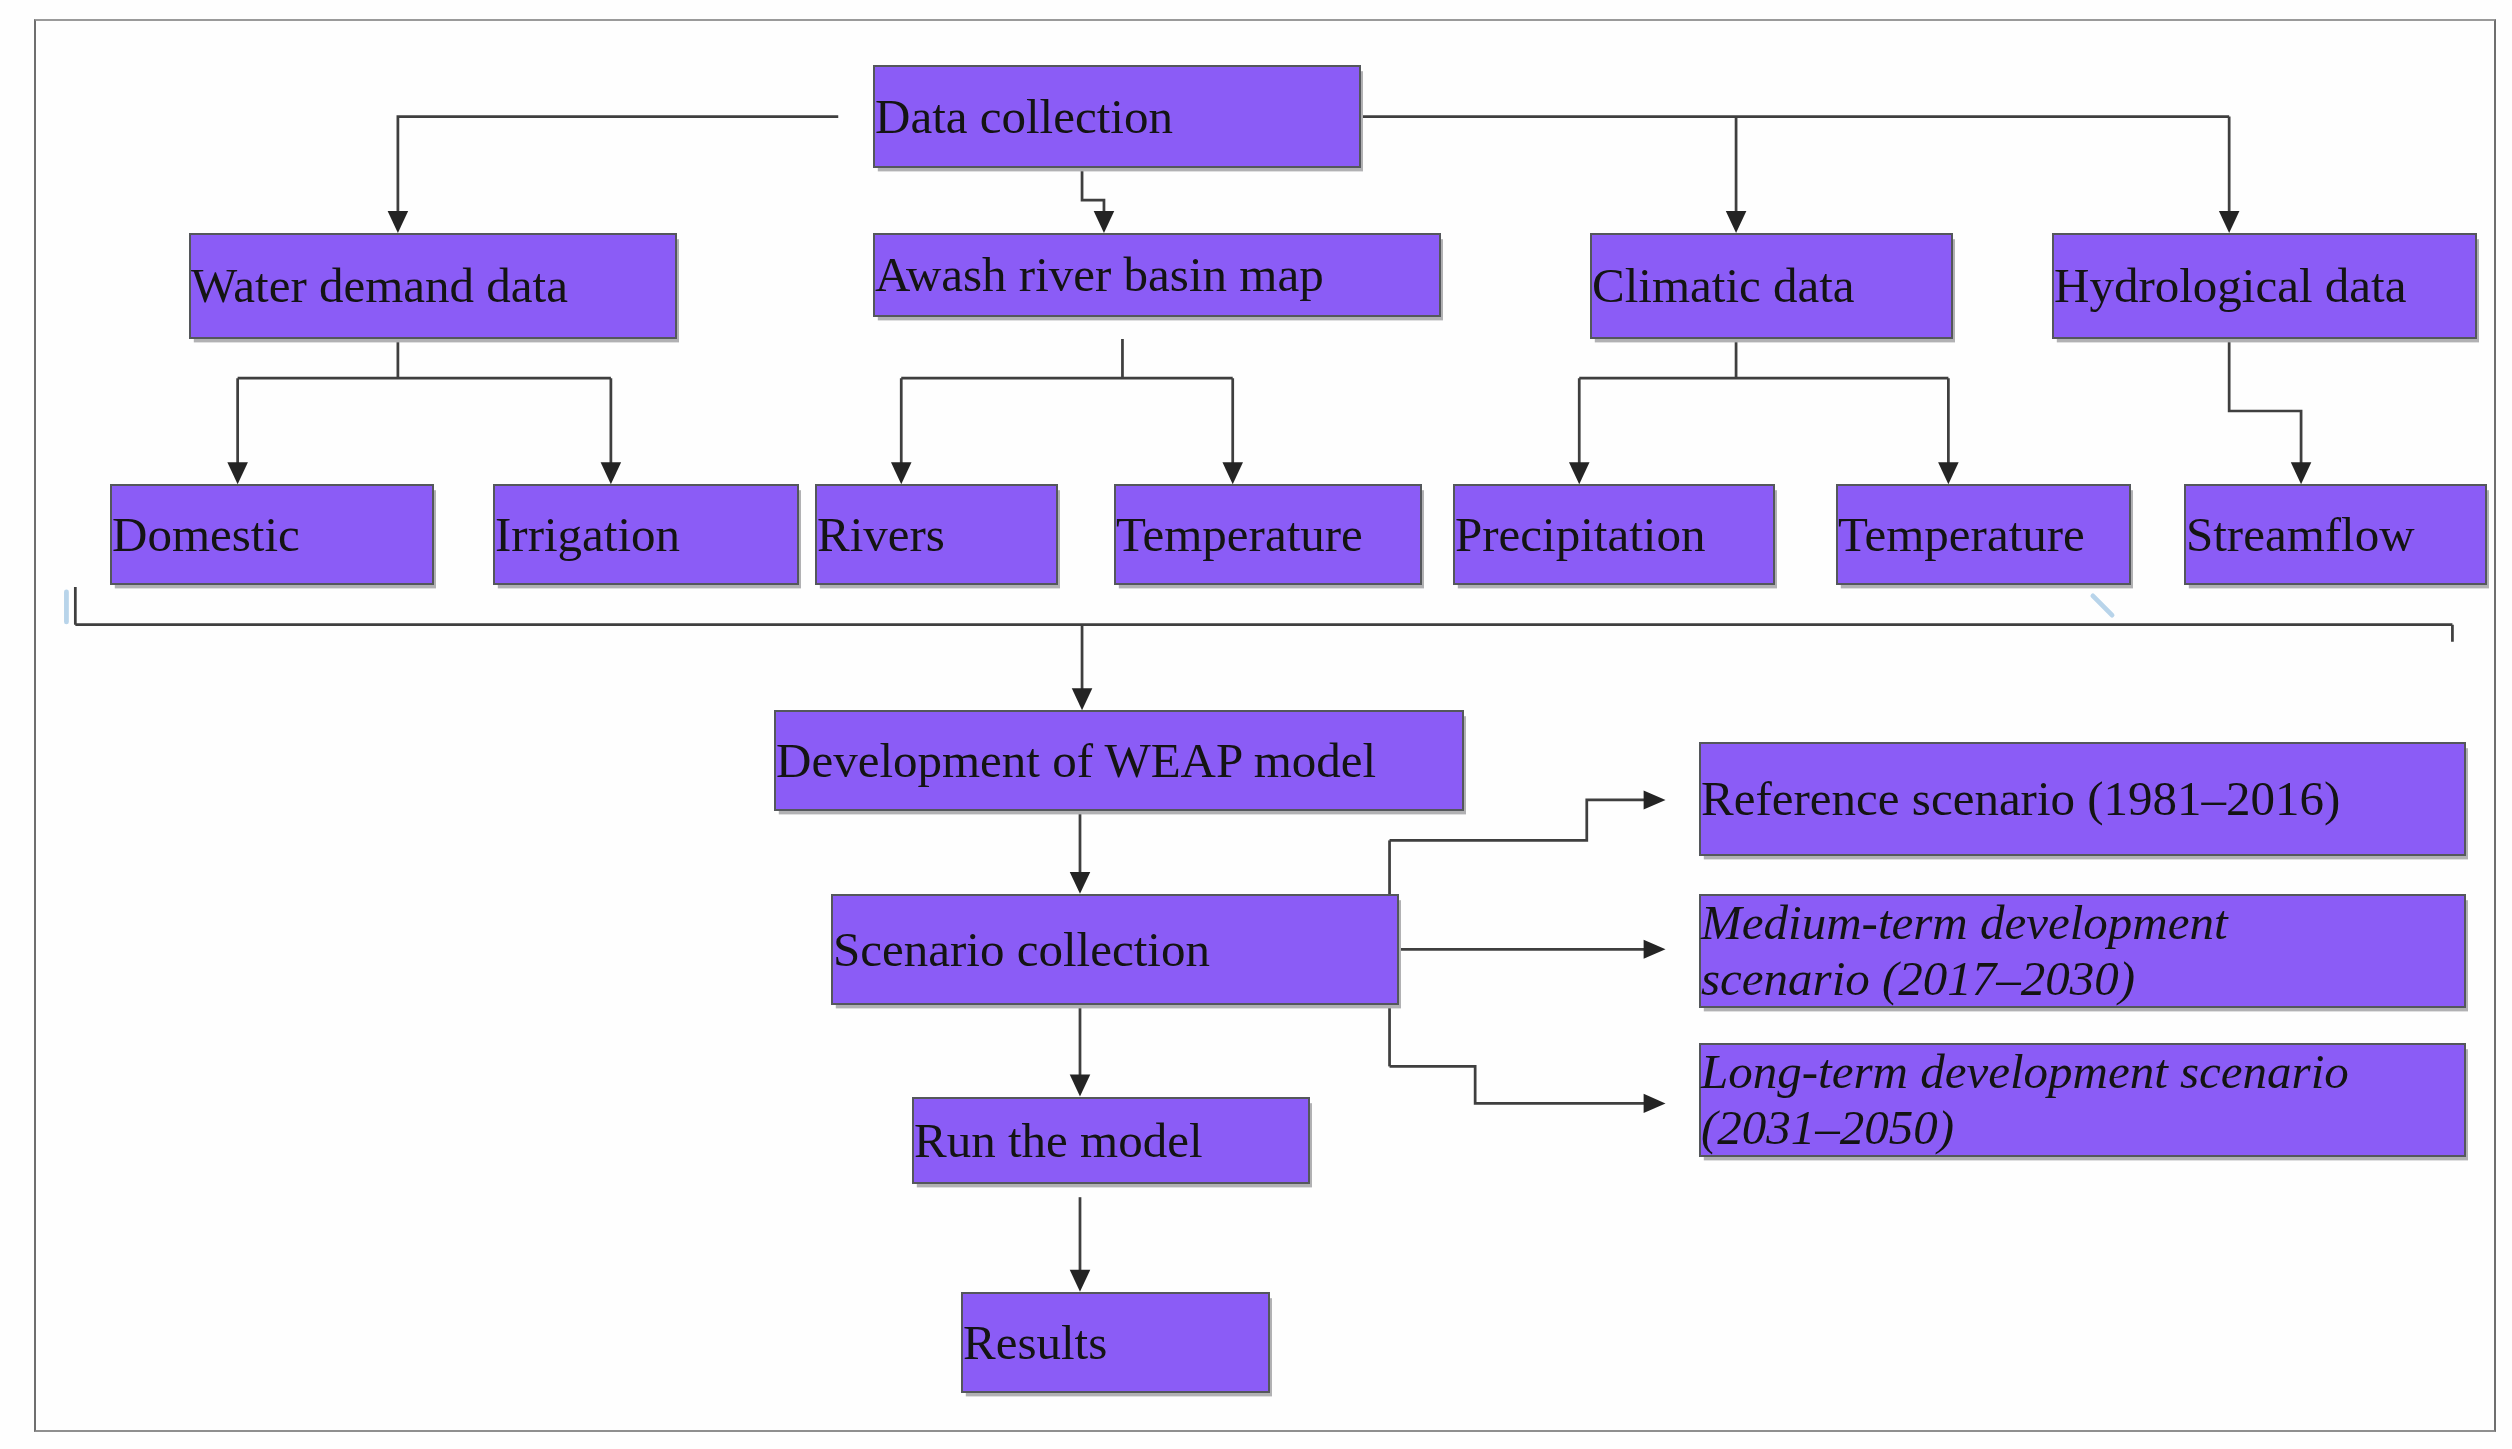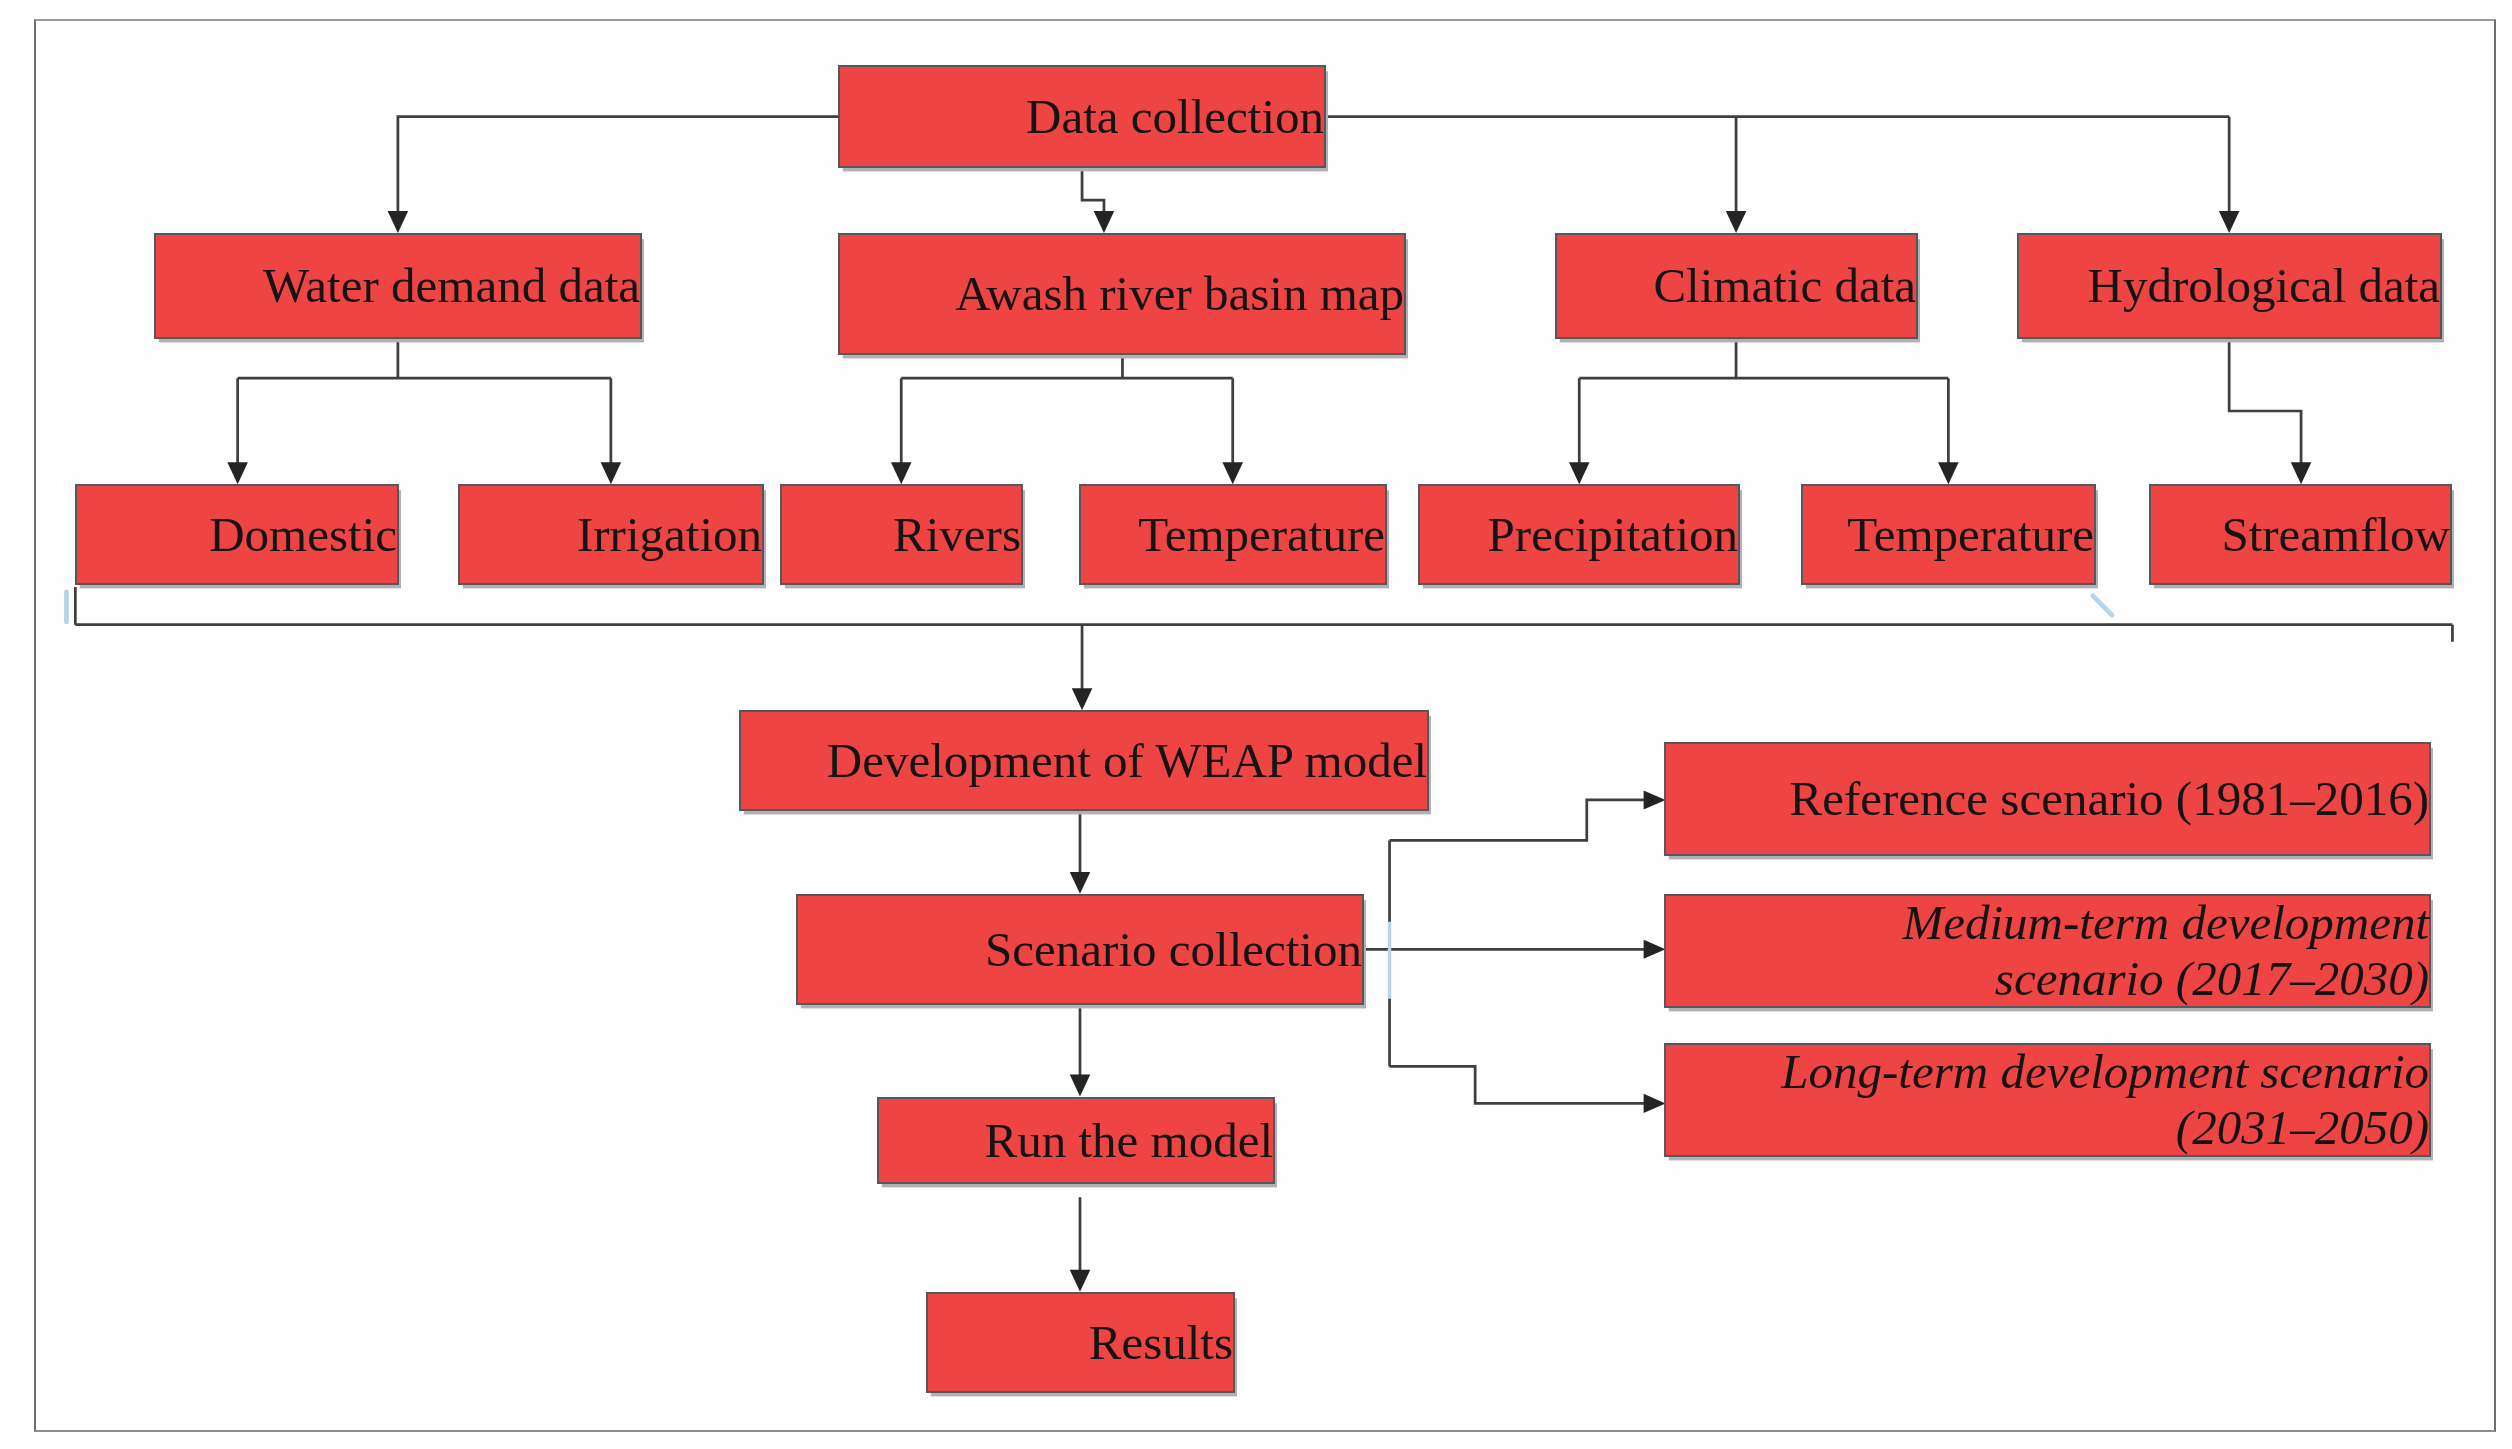--- a/index.html
+++ b/index.html
@@ -18,32 +18,33 @@
     box-sizing: border-box;
     border: 2.7px solid #6f6f6f;
     border-top-color: #9a9a9a;
     border-bottom-color: #8f8f8f;
     background: transparent;
   }
   #wires { position: absolute; left: 0; top: 0; width: 2512px; height: 1450px; }
   .node {
     position: absolute;
     box-sizing: border-box;
-    background: #ef4444;
+    background: #8b5cf6;
     border: 2.1px solid #54575b;
     box-shadow: 3.4px 4.8px 0 -1.4px #b1b1b3;
     display: flex;
     flex-direction: column;
-    align-items: flex-end;
+    align-items: flex-start;
     justify-content: center;
     text-align: center;
     font-size: 49px;
     line-height: 56px;
     color: #141414;
     z-index: 2;
+    margin-left: 35px;
   }
   .node .lbl { display: block; white-space: nowrap; }
   .node .lbl.wrapline { white-space: nowrap; font-style: italic; }
 </style>
 </head>
 <body>
 
 <div id="stage">
 
   <div id="frame"></div>
@@ -108,21 +109,21 @@
     </g>
   </svg>
 
   <div class="node" style="left:838px; top:65px;  width:488px;  height:103px">
     <span class="lbl">Data collection</span>
   </div>
 
   <div class="node" style="left:154px;  top:233px; width:488px;  height:106px">
     <span class="lbl">Water demand data</span>
   </div>
-  <div class="node" style="left:838px; top:233px; width:568px;  height:122px">
+  <div class="node" style="left:838px; top:233px; width:568px;  height:84px">
     <span class="lbl">Awash river basin map</span>
   </div>
   <div class="node" style="left:1555px; top:233px; width:363px;  height:106px">
     <span class="lbl">Climatic data</span>
   </div>
   <div class="node" style="left:2017px; top:233px; width:425px;  height:106px">
     <span class="lbl">Hydrological data</span>
   </div>
 
   <div class="node" style="left:75px;  top:484px; width:324px;  height:101px">

